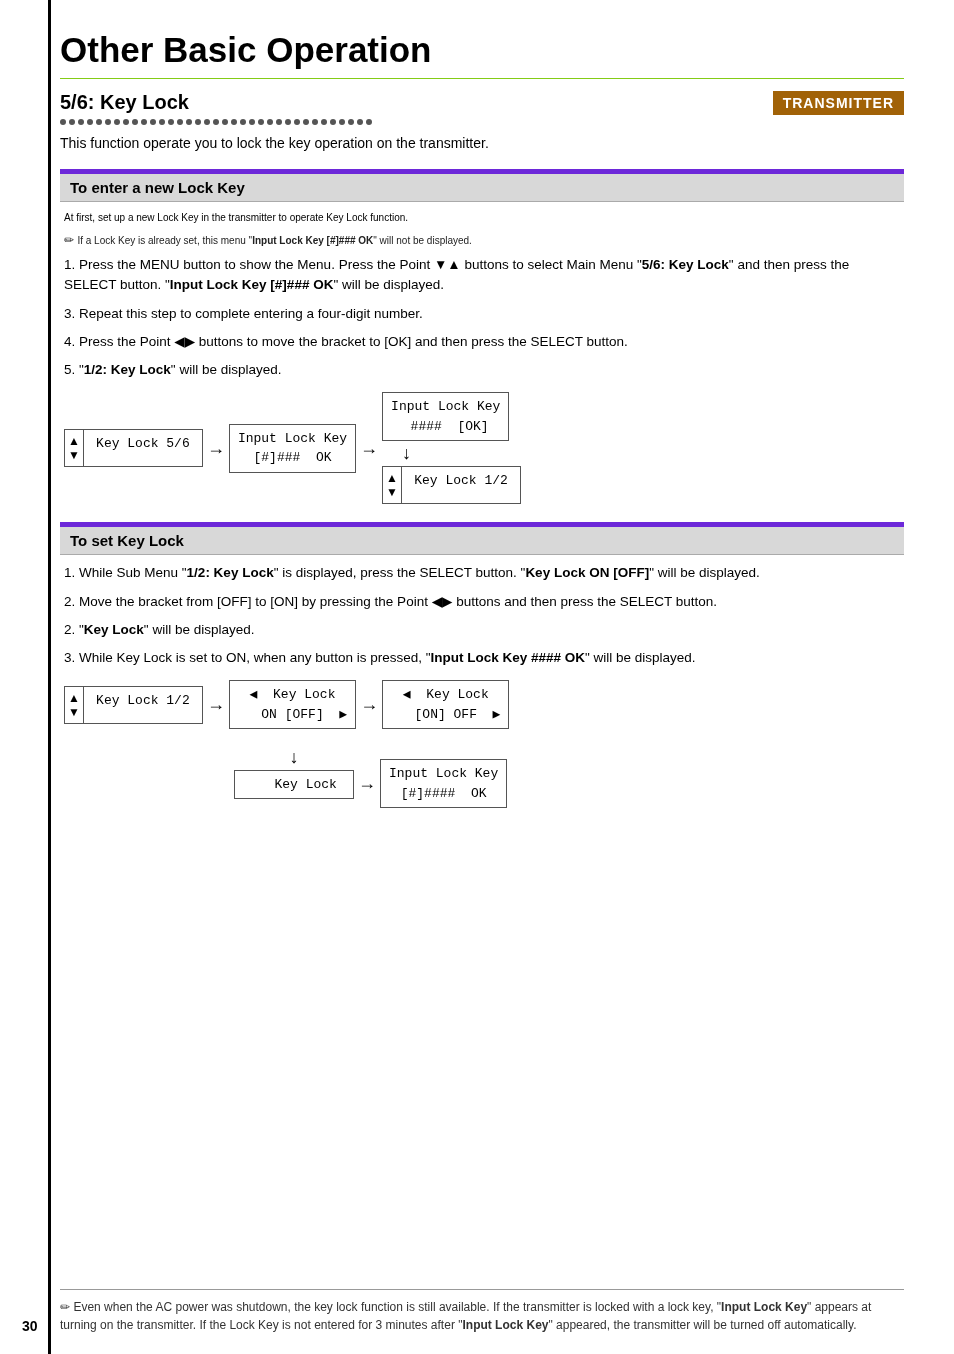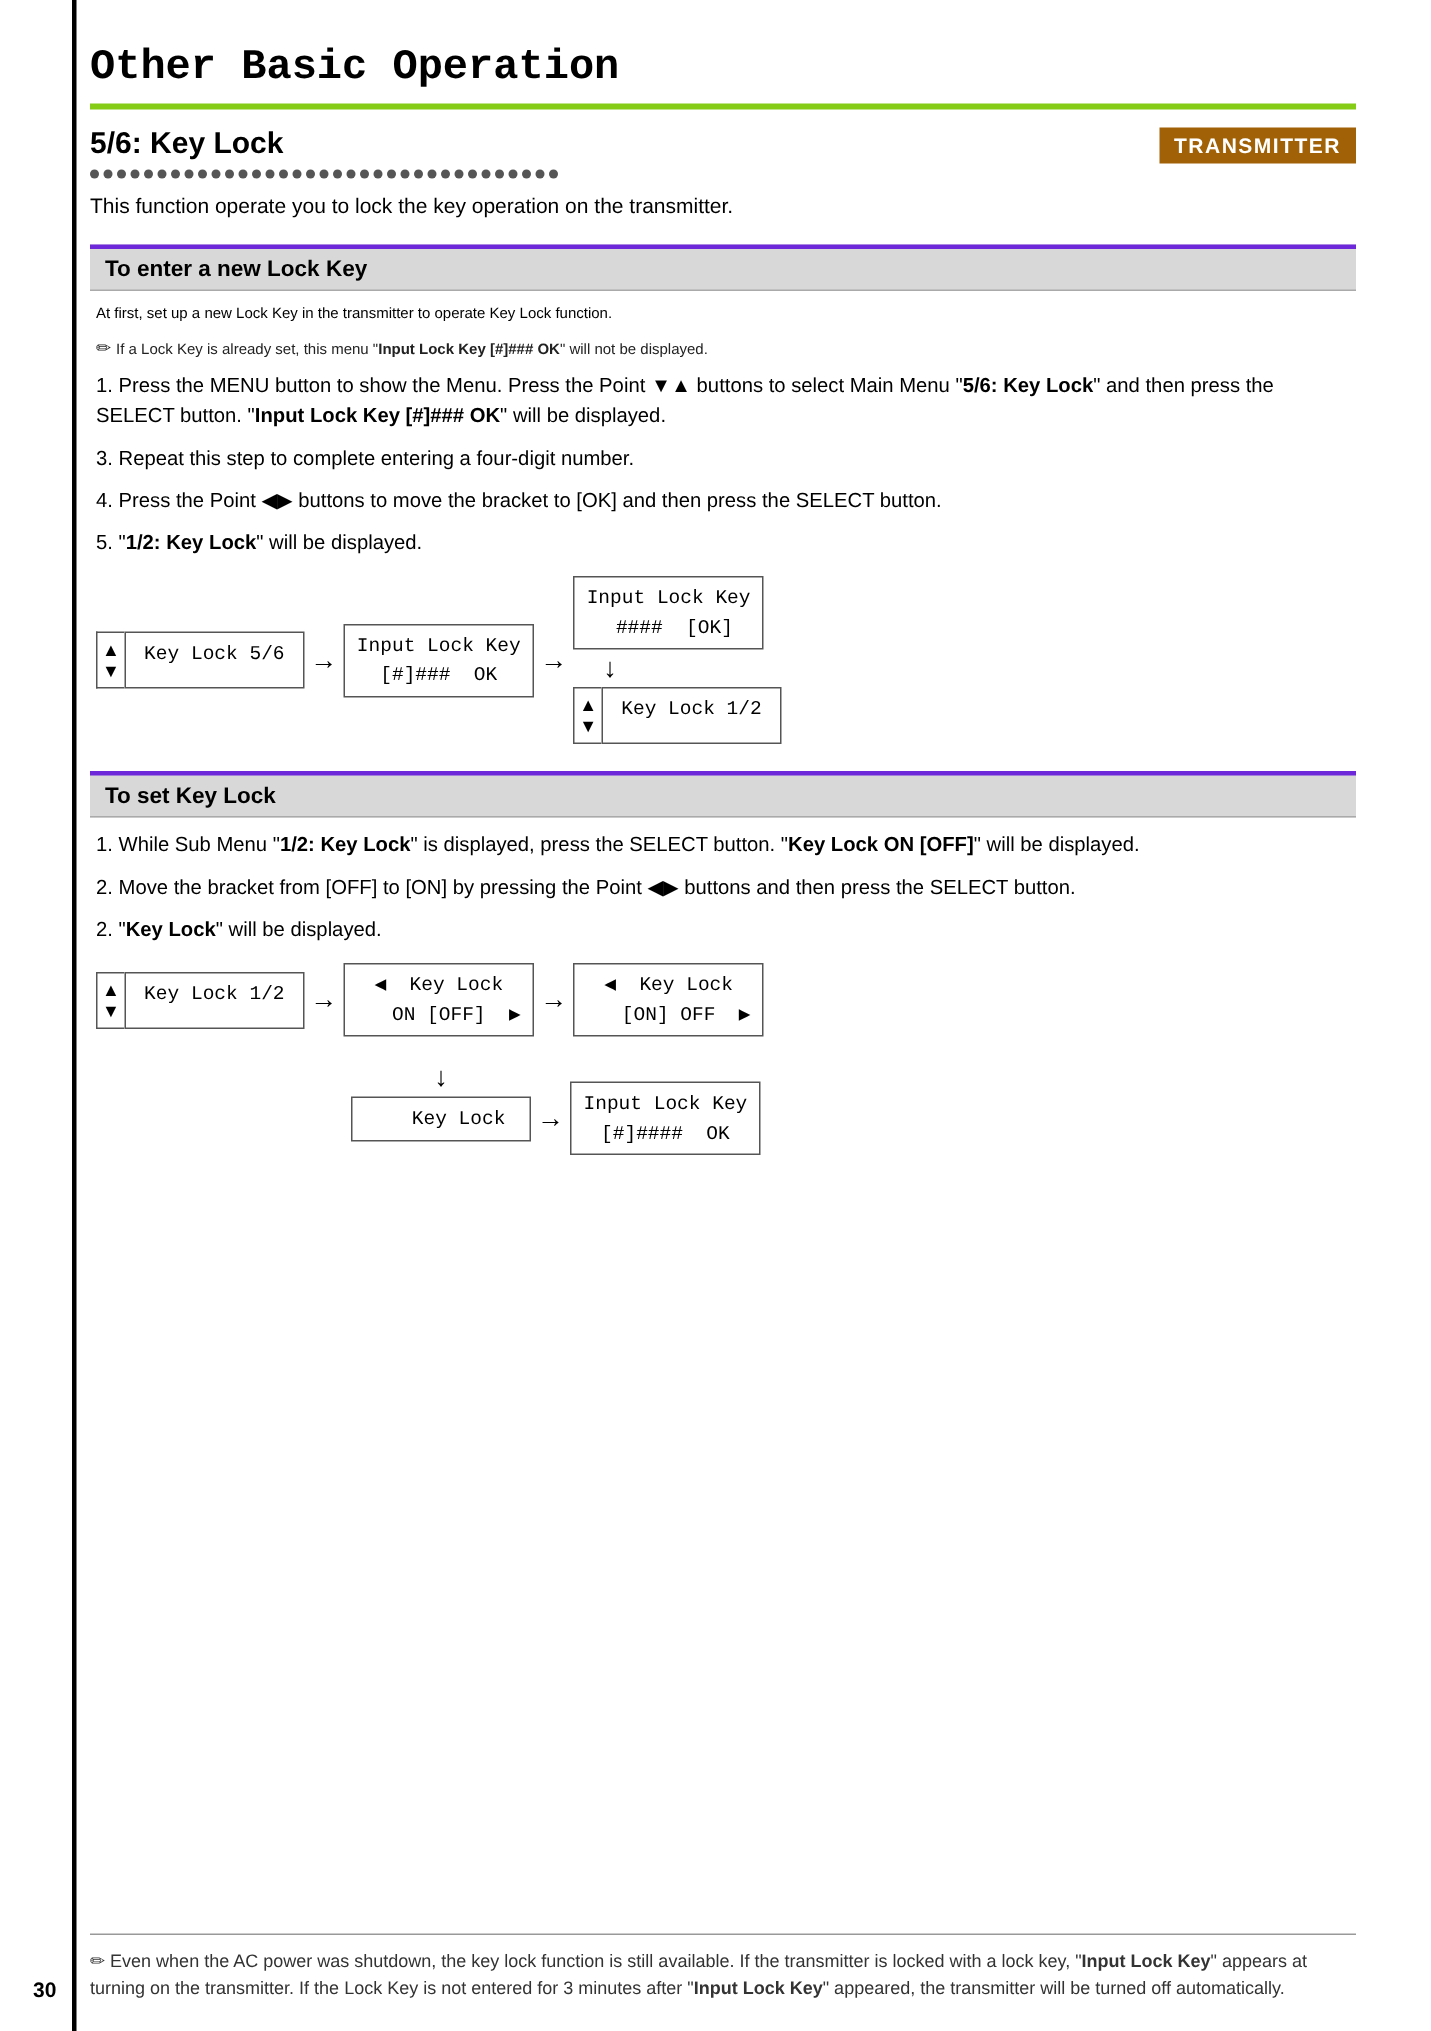--- a/index.html
+++ b/index.html
@@ -8,26 +8,25 @@
       font-size: 14px;
       background: #fff;
       color: #000;
       width: 954px;
       min-height: 1354px;
       padding: 30px 50px 30px 60px;
       position: relative;
     }
 
     h1.main-title {
-      font-size: 28px;
-      font-weight: bold;
-      border-bottom: 4px solid #84cc16;
+      font-size: 35px;
+      font-weight: bold;
+      border-bottom: 1px solid #84cc16;
       padding-bottom: 8px;
       margin-bottom: 12px;
-      font-family: Liberation Mono, monospace;
     }
 
     .section-header {
       display: flex;
       justify-content: space-between;
       align-items: flex-start;
       margin-bottom: 4px;
     }
 
     .section-title {
@@ -63,21 +62,21 @@
       font-size: 14px;
       margin-bottom: 18px;
     }
 
     .subsection {
       background: #d8d8d8;
       padding: 5px 10px;
       font-size: 15px;
       font-weight: bold;
       margin-bottom: 8px;
-      border-top: 3px solid #6d28d9;
+      border-top: 5px solid #6d28d9;
       border-bottom: 1px solid #aaa;
     }
 
     .subsection-body {
       margin-bottom: 18px;
       padding: 0 4px;
     }
 
     .subsection-body p {
       margin-bottom: 6px;
@@ -290,20 +289,21 @@
     </div>
   </div>
 </div>
 
 <div class="subsection">To set Key Lock</div>
 <div class="subsection-body">
   <ol class="steps">
     <li>1. While Sub Menu "<b>1/2: Key Lock</b>" is displayed, press the SELECT button. "<b>Key Lock ON [OFF]</b>" will be displayed.</li>
     <li>2. Move the bracket from [OFF] to [ON] by pressing the Point ◀▶ buttons and then press the SELECT button.</li>
     <li>2. "<b>Key Lock</b>" will be displayed.</li>
+    <li>3.  While Key Lock is set to ON, when any button is pressed, "<b>Input Lock Key #### OK</b>" will be displayed.</li>
   </ol>
 
   <div class="diagram" style="align-items: flex-start; gap: 0;">
 
     <div style="display:flex; align-items:center; flex-wrap:wrap; gap:0;">
 
       <div class="lcd-box-with-arrows">
         <div class="arrow-col">
           <span>▲</span>
           <span>▼</span>

